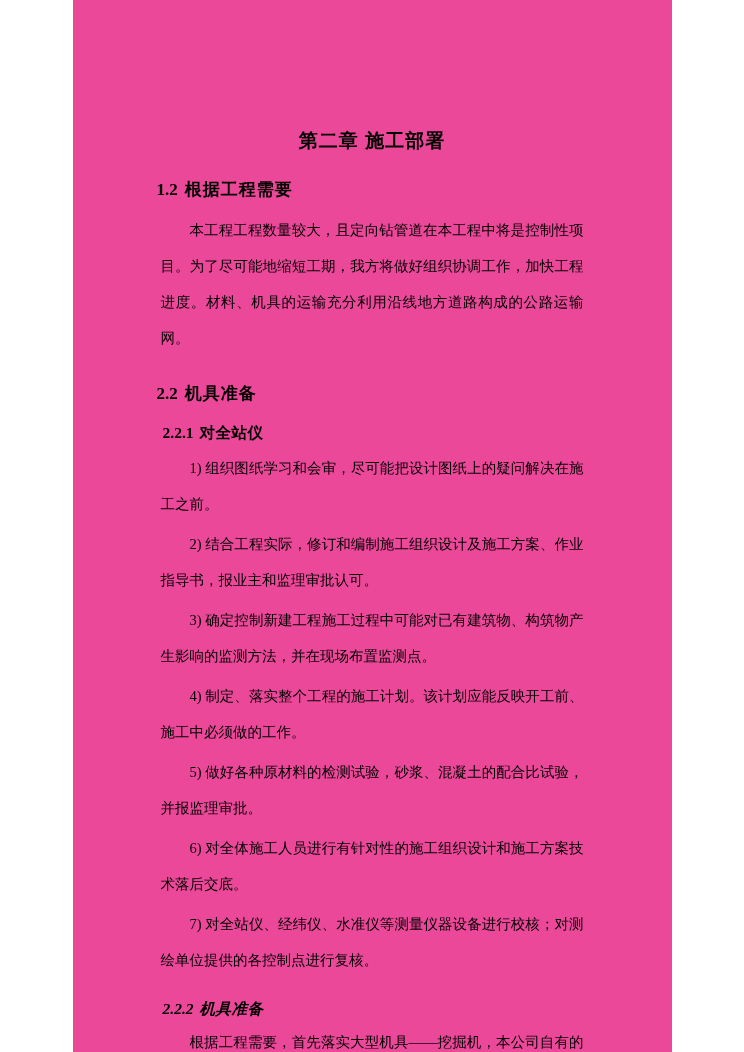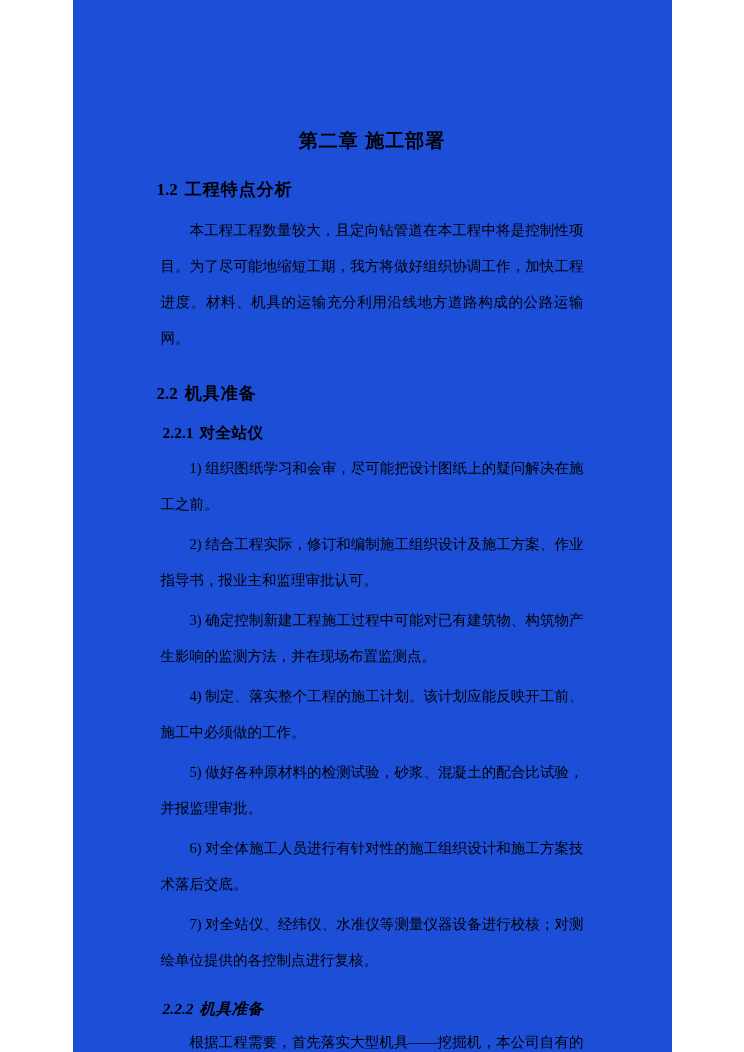--- a/index.html
+++ b/index.html
@@ -5,21 +5,21 @@
   * { box-sizing: border-box; }
   html, body {
     margin: 0;
     padding: 0;
     background: #ffffff;
   }
   .page {
     width: 599px;
     height: 1052px;
     margin: 0 auto;
-    background: #1d4ed8;
+    background: #ec4899;
     padding: 128px 84px 0 84px;
     font-family: "Liberation Serif", "DejaVu Serif", serif;
     color: #000000;
     overflow: hidden;
   }
   .doc-title {
     text-align: center;
     font-family: "Liberation Sans", "DejaVu Sans", sans-serif;
     font-weight: bold;
     font-size: 19px;
@@ -69,21 +69,21 @@
   .sp-before-items { margin-top: 6px; }
 </style>
 </head>
 <body>
 
 <div class="page">
 
   <h1 class="doc-title">第二章 施工部署</h1>
 
   <h2 class="h-sec">
-    <span class="num">1.2</span><span class="lbl">工程特点分析</span>
+    <span class="num">1.2</span><span class="lbl">根据工程需要</span>
   </h2>
 
   <p class="body-p">本工程工程数量较大，且定向钻管道在本工程中将是控制性项目。为了尽可能地缩短工期，我方将做好组织协调工作，加快工程进度。材料、机具的运输充分利用沿线地方道路构成的公路运输网。</p>
 
   <h2 class="h-sec sp-before-sec">
     <span class="num">2.2</span><span class="lbl">机具准备</span>
   </h2>
 
   <h3 class="h-sub">
     <span class="num">2.2.1</span><span class="lbl">对全站仪</span>

